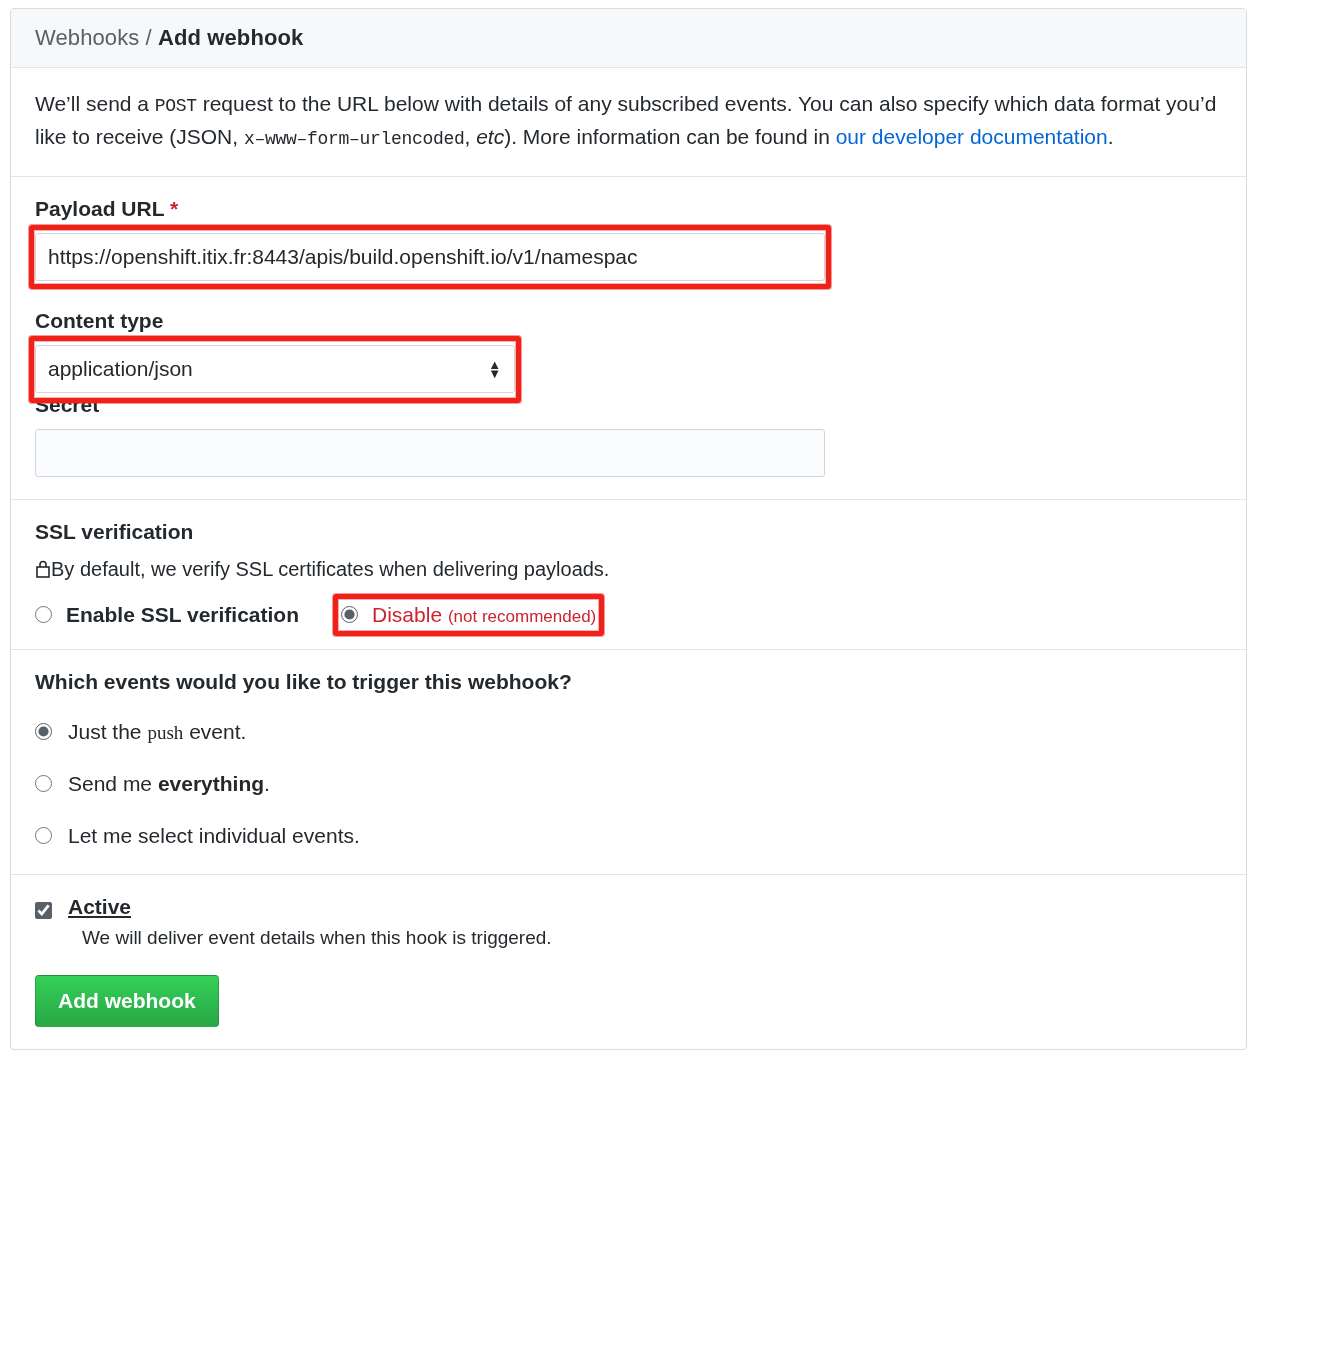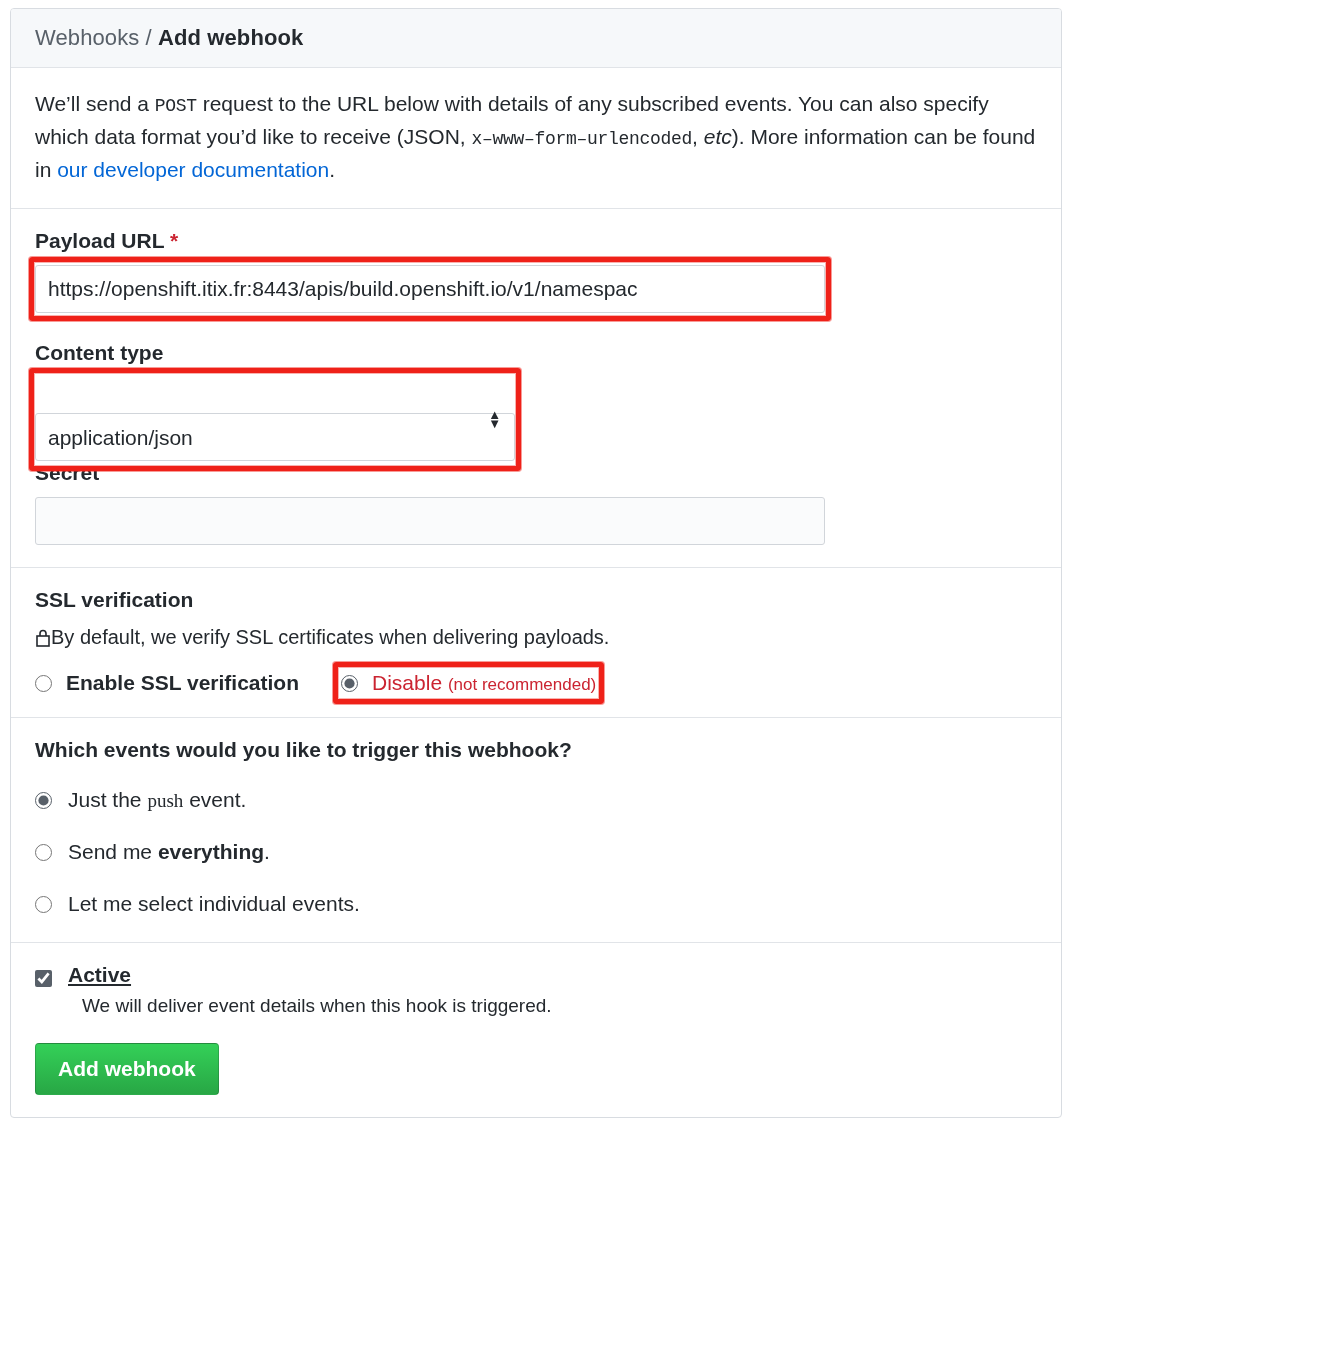--- a/index.html
+++ b/index.html
@@ -10,21 +10,21 @@
     color: #24292e;
   }
   body {
     width: 1322px;
     height: 1372px;
     padding: 8px 10px;
   }
   .panel {
     border: 1px solid #d8dce1;
     border-radius: 4px;
-    width: 1052px;
+    width: 1237px;
     background: #fff;
     overflow: hidden;
   }
   .panel-header {
     background: #f6f8fa;
     border-bottom: 1px solid #e1e4e8;
     padding: 16px 24px;
     font-size: 22px;
     color: #586069;
     letter-spacing: 0.1px;
@@ -87,21 +87,20 @@
     width: 480px;
     height: 48px;
     font-size: 21px;
     font-family: "Liberation Sans", sans-serif;
     color: #24292e;
     padding: 6px 34px 6px 12px;
     border: 1px solid #d1d5da;
     border-radius: 3px;
     background: #fff;
     outline: none;
-    margin-top: 36px;
   }
   .select-arrows {
     position: absolute;
     right: 14px;
     top: 50%;
     transform: translateY(-50%);
     pointer-events: none;
     font-size: 13px;
     line-height: 9px;
     color: #24292e;

